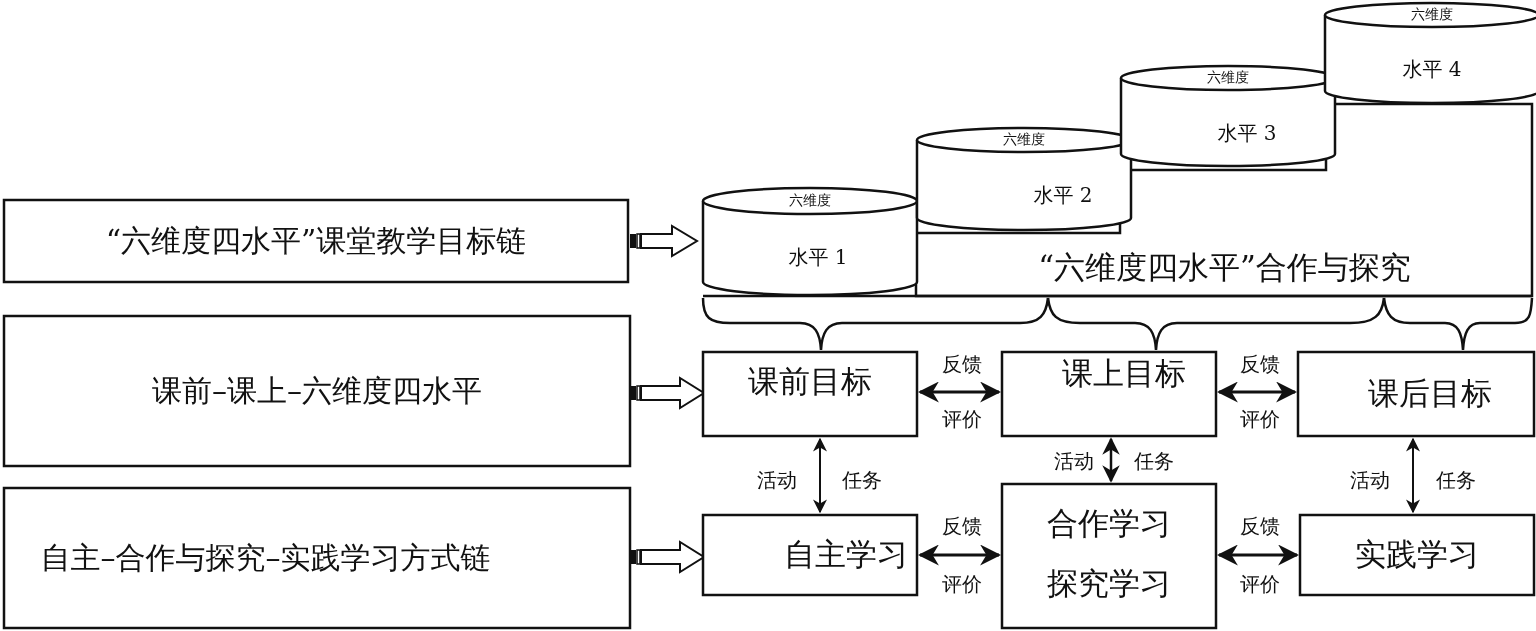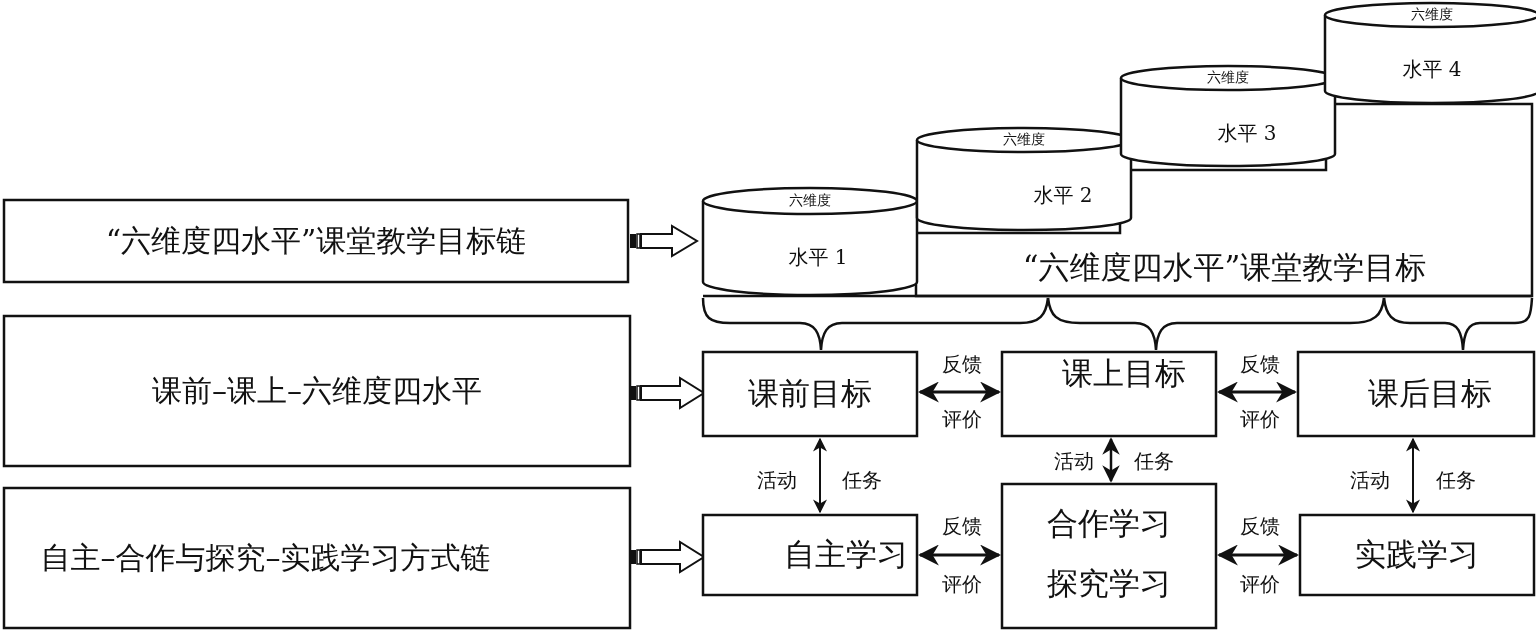--- a/index.html
+++ b/index.html
@@ -91,23 +91,23 @@
 
 <div class="lbl tiny" style="left:703px;top:190px;width:214px;height:22px;">六维度</div>
 <div class="lbl sm" style="left:703px;top:240px;width:214px;height:34px;padding-left:8px;">水平 1</div>
 <div class="lbl tiny" style="left:917px;top:129px;width:214px;height:22px;">六维度</div>
 <div class="lbl sm" style="left:956px;top:178px;width:214px;height:34px;">水平 2</div>
 <div class="lbl tiny" style="left:1121px;top:67px;width:214px;height:22px;">六维度</div>
 <div class="lbl sm" style="left:1121px;top:116px;width:252px;height:34px;">水平 3</div>
 <div class="lbl tiny" style="left:1325px;top:4px;width:214px;height:22px;">六维度</div>
 <div class="lbl sm" style="left:1325px;top:52px;width:214px;height:34px;">水平 4</div>
 
-<div class="lbl mid" style="left:917px;top:245px;width:615px;height:46px;">“六维度四水平”课堂教学目标</div>
+<div class="lbl mid" style="left:917px;top:245px;width:615px;height:46px;">“六维度四水平”合作与探究</div>
 
-<div class="lbl mid" style="left:703px;top:352px;width:214px;height:84px;">课前目标</div>
+<div class="lbl mid" style="left:703px;top:340px;width:214px;height:84px;">课前目标</div>
 <div class="lbl mid" style="left:1002px;top:332px;width:244px;height:84px;">课上目标</div>
 <div class="lbl mid" style="left:1298px;top:352px;width:264px;height:84px;">课后目标</div>
 
 <div class="lbl mid" style="left:703px;top:515px;width:214px;height:80px;margin-left:36px;">自主学习</div>
 <div class="lbl mid" style="left:1002px;top:500px;width:214px;height:48px;">合作学习</div>
 <div class="lbl mid" style="left:1002px;top:560px;width:214px;height:48px;">探究学习</div>
 <div class="lbl mid" style="left:1300px;top:515px;width:234px;height:80px;">实践学习</div>
 
 <div class="lbl sm" style="left:930px;top:350px;width:64px;height:28px;">反馈</div>
 <div class="lbl sm" style="left:930px;top:405px;width:64px;height:28px;">评价</div>

